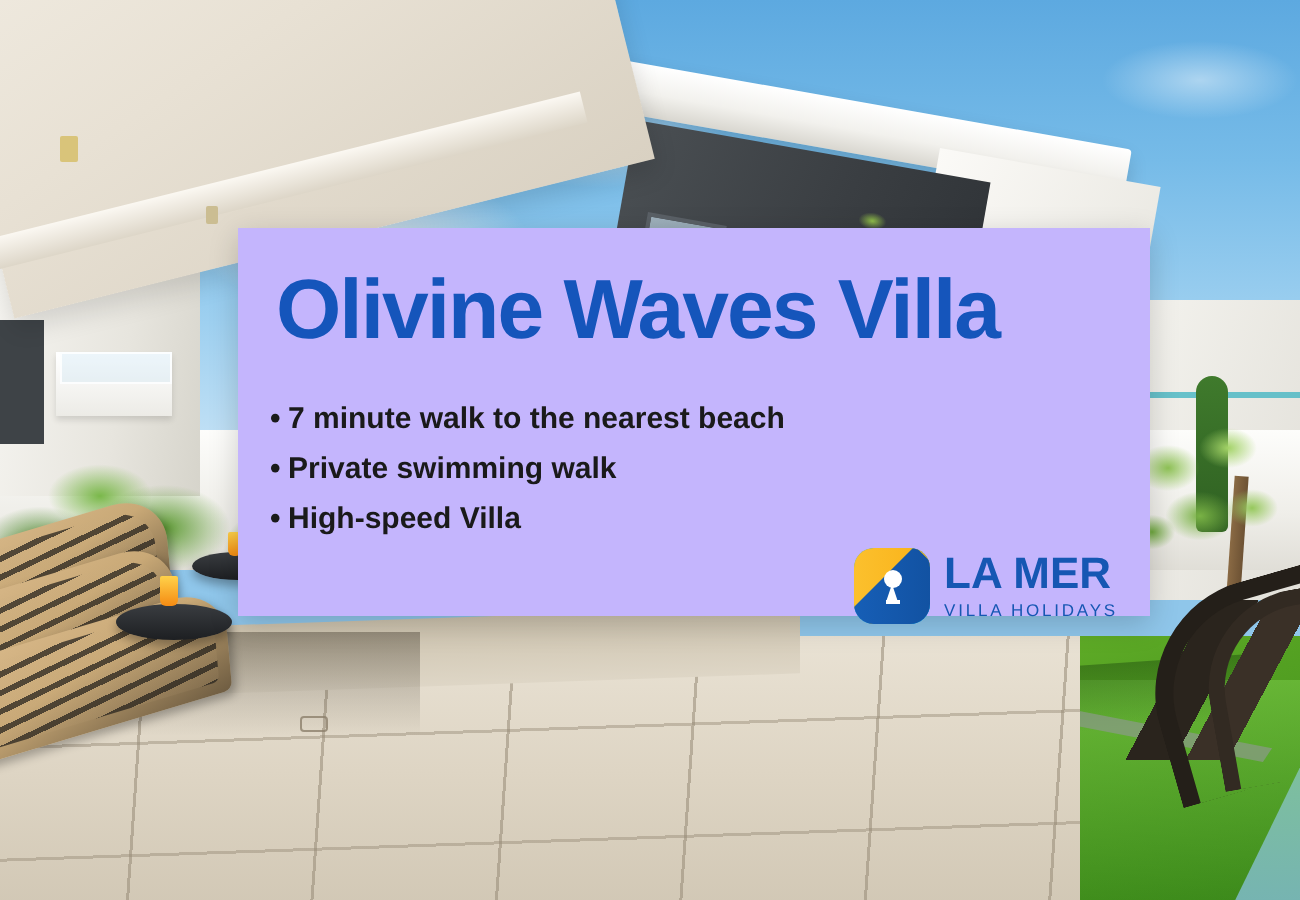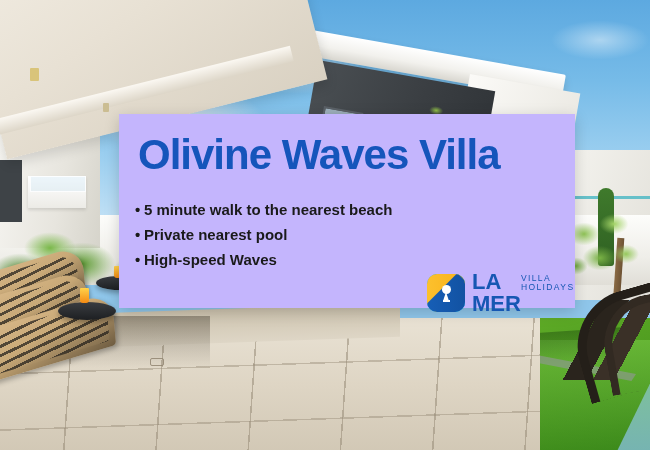--- a/index.html
+++ b/index.html
@@ -488,21 +488,21 @@
     position: absolute;
     left: 50%; top: 26px;
     margin-left: -3.5px;
     width: 7px; height: 2px;
     background: #ffffff;
     z-index: 3;
   }
 
   .logo-text {
     display: flex;
-    flex-direction: row;
+    flex-direction: column;
     justify-content: center;
     line-height: 1;
   }
   .logo-main {
     font-size: 22px;
     font-weight: bold;
     color: #1657b3;
     letter-spacing: 0px;
     line-height: 1;
   }
@@ -575,27 +575,27 @@
     <div class="lounger-r2"></div>
     <div class="lounger-r3"></div>
   </div>
 
   <div class="card">
 
     <div class="card-title">Olivine Waves Villa</div>
 
     <ul class="card-list">
       <li>
-        <span class="bullet">•</span><span>5 minute walk to the nearest beach</span>
+        <span class="bullet">•</span><span>7 minute walk to the nearest beach</span>
       </li>
       <li>
-        <span class="bullet">•</span><span>Private nearest pool</span>
+        <span class="bullet">•</span><span>Private swimming walk</span>
       </li>
       <li>
-        <span class="bullet">•</span><span>High-speed Waves</span>
+        <span class="bullet">•</span><span>High-speed Villa</span>
       </li>
     </ul>
 
     <div class="logo">
       <div class="logo-mark">
         <div class="lm-cyan"></div>
         <div class="lm-yellow"></div>
         <div class="lm-navy"></div>
         <div class="lm-key-head"></div>
         <div class="lm-key-stem"></div>

